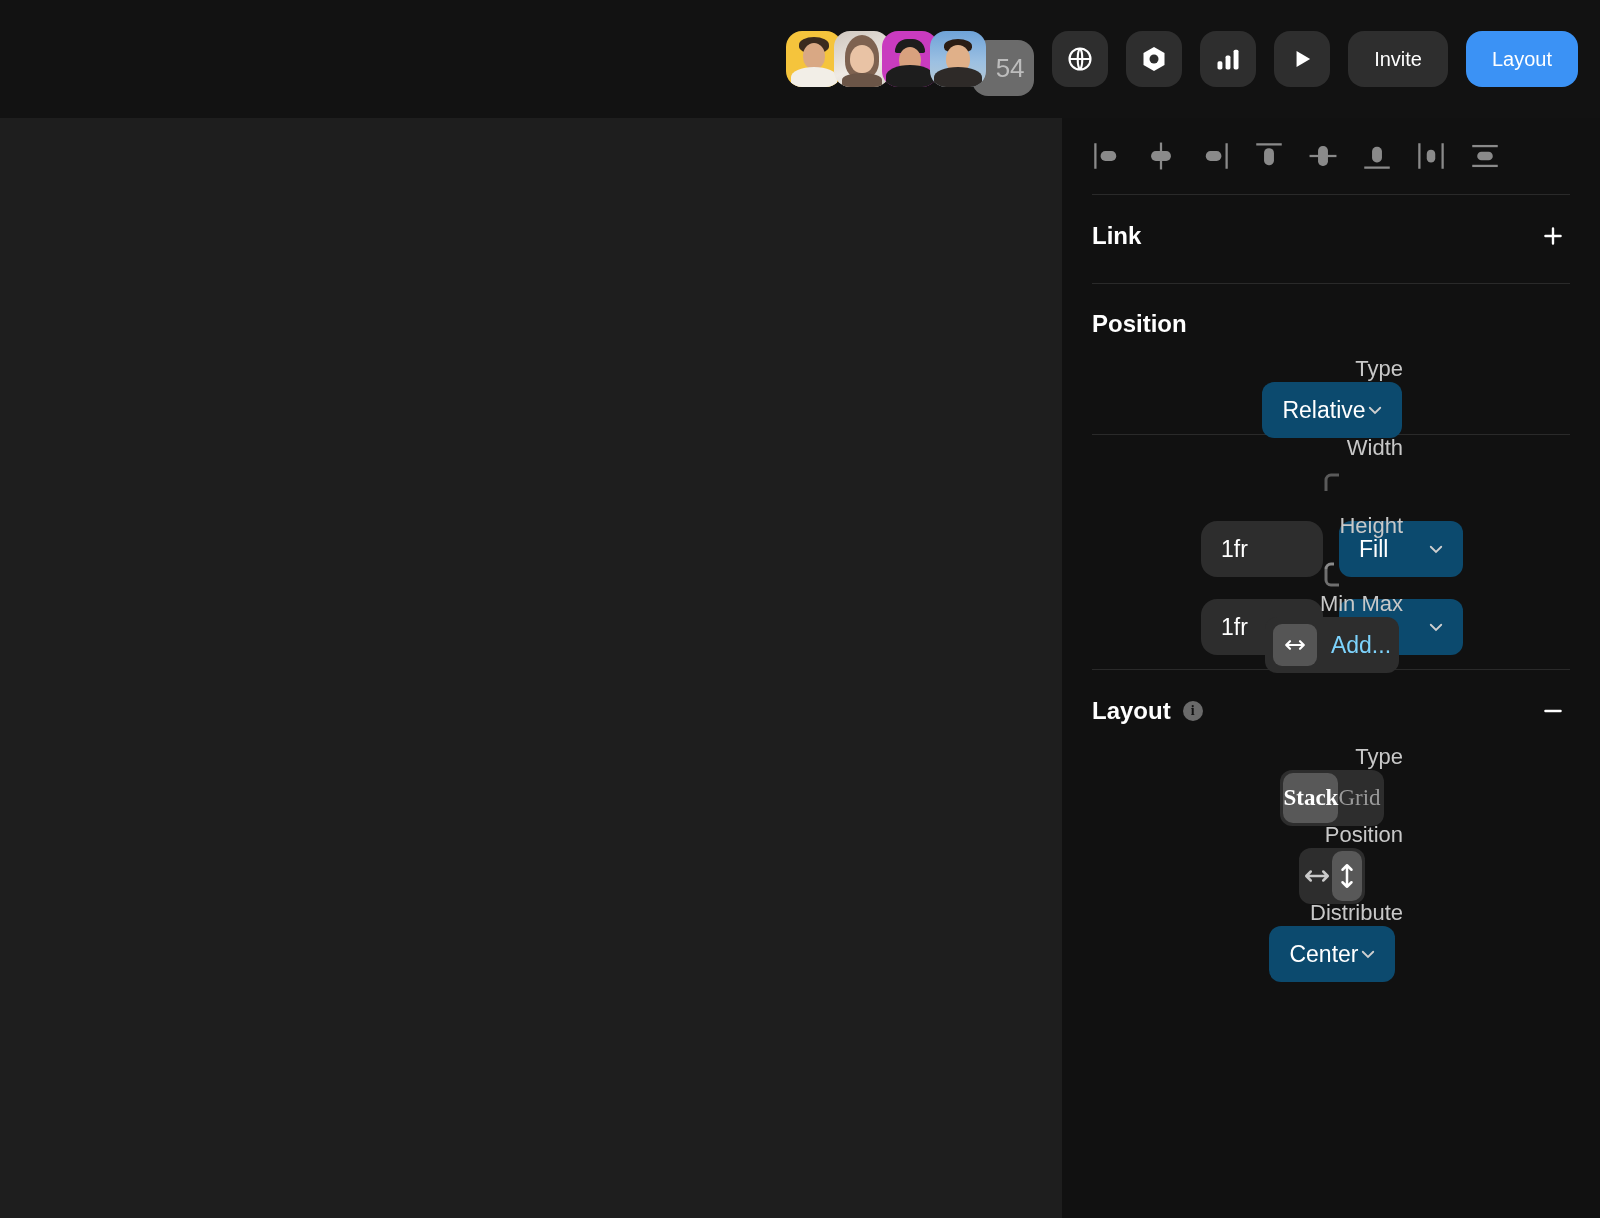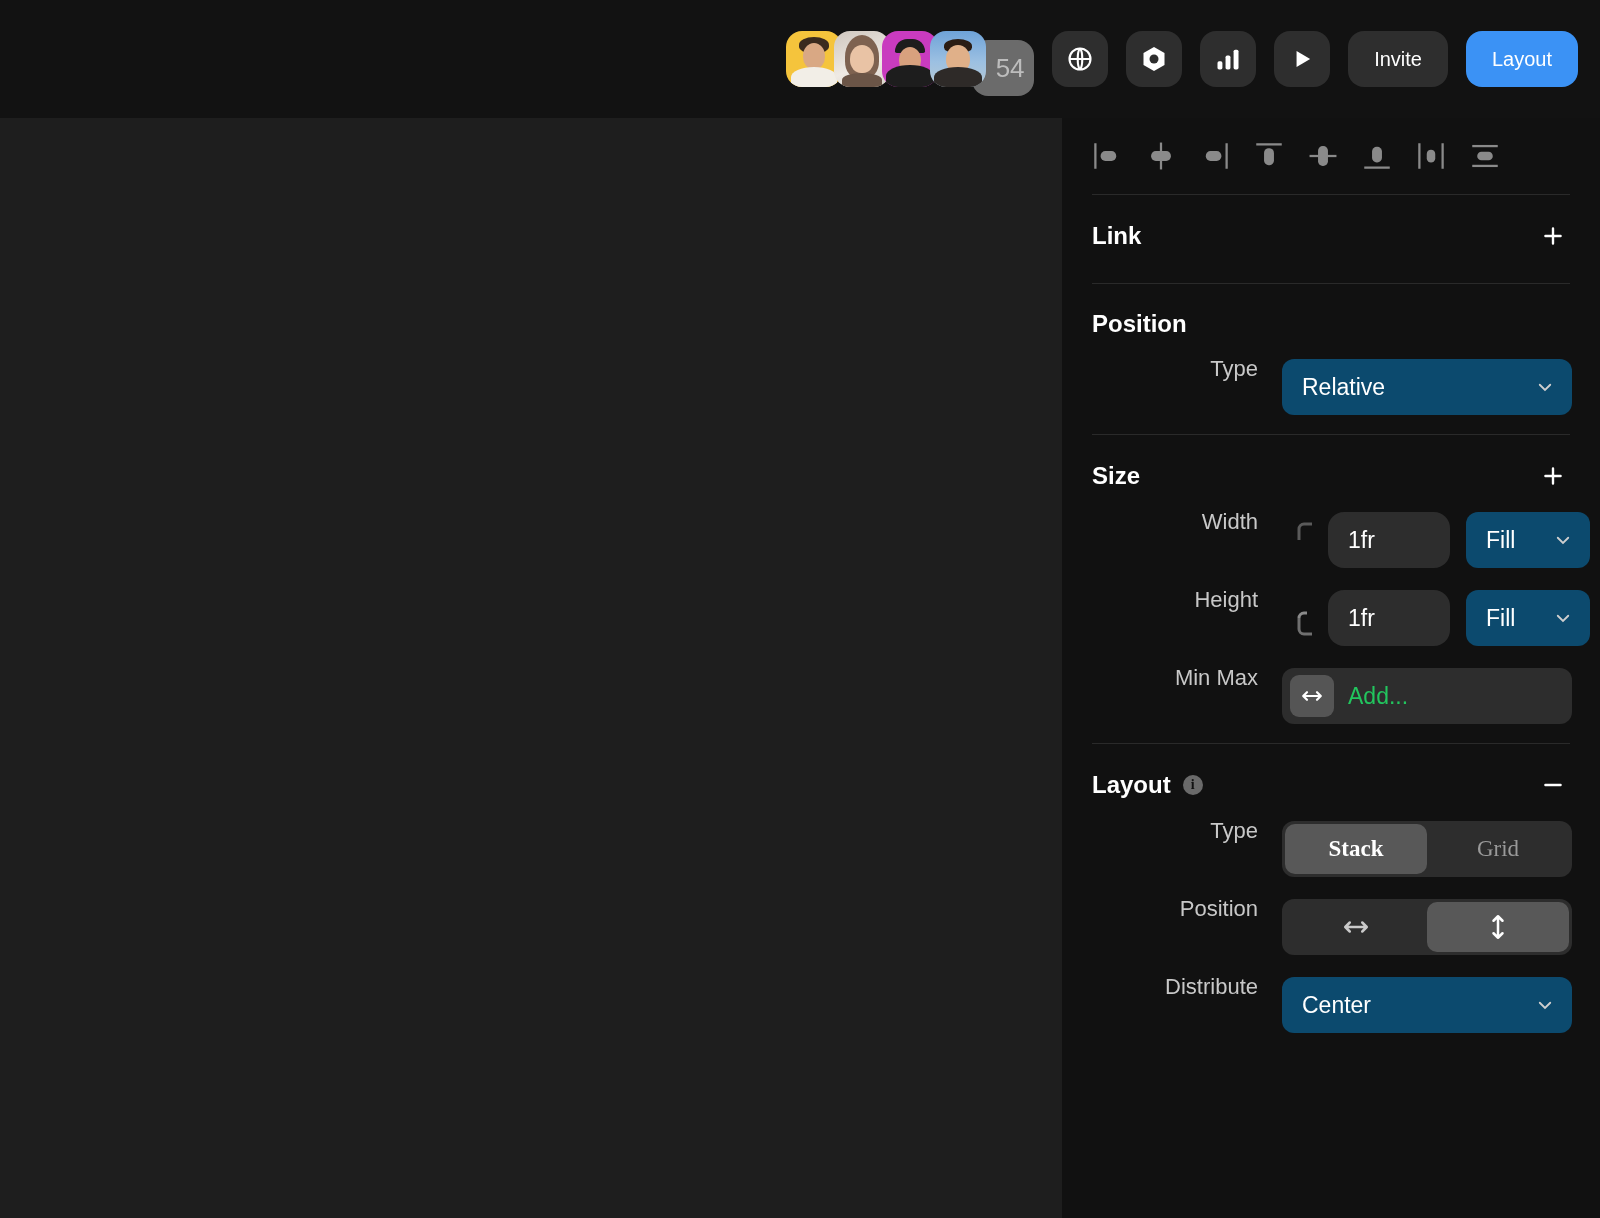--- a/index.html
+++ b/index.html
@@ -101,22 +101,22 @@
   .info-dot {
     width: 20px; height: 20px; border-radius: 50%; background: #6a6a6a;
     color: #111; font-size: 14px; font-weight: 700;
     display: flex; align-items: center; justify-content: center;
     font-family: "Liberation Serif", serif;
   }
   .sec-action { cursor: pointer; display: flex; align-items: center; justify-content: center;
                 width: 30px; height: 30px; }
 
   .row {
-    display: flex; 
-    padding: 0 28px 0 30px; height: 62px; margin-bottom: 16px;
+    display: flex; align-items: center;
+    padding: 0 28px 0 30px; height: 62px; margin-bottom: 16px; flex-direction: column;
   }
   .row-label {
     color: #c8c8c8; font-size: 22px; font-weight: 400;
     width: 190px; flex: 0 0 auto; text-align: right; padding-right: 24px;
   }
   .row-ctrl { flex: 1 1 auto; display: flex; align-items: center; gap: 16px; min-width: 0; }
 
   .select {
     height: 56px; background: #0c4a6e; border-radius: 12px;
     display: flex; align-items: center; justify-content: space-between;
@@ -138,21 +138,21 @@
   .addfield {
     height: 56px; background: #2d2d2d; border-radius: 12px;
     display: flex; align-items: center; gap: 14px;
     padding: 0 8px; flex: 1 1 auto; cursor: pointer;
   }
   .mini-icon-btn {
     width: 44px; height: 42px; border-radius: 9px; background: #555555;
     display: flex; align-items: center; justify-content: center; flex:0 0 auto;
     cursor: pointer;
   }
-  .placeholder { color: #22c55e; font-size: 23px; }
+  .placeholder { color: #7dd3fc; font-size: 23px; }
 
   .segmented {
     height: 56px; background: #2d2d2d; border-radius: 12px;
     display: flex; align-items: center; flex: 1 1 auto; padding: 3px;
   }
   .seg {
     flex: 1 1 0; height: 100%; border-radius: 10px;
     display: flex; align-items: center; justify-content: center;
     color: #9a9a9a; font-size: 23px; font-weight: 500; cursor: pointer; font-family: Liberation Serif, serif;
   }
@@ -315,28 +315,20 @@
           <span>Relative</span>
           <svg class="chev" viewBox="0 0 24 24" fill="none" stroke="#cfcfcf" stroke-width="2.4" stroke-linecap="round">
             <path d="M5 9l7 7 7-7"></path>
           </svg>
         </div>
       </div>
     </div>
 
     <div class="divider" style="margin-top:10px;"></div>
 
-    <div class="section-head">
-      <div class="section-title">Size</div>
-      <div class="sec-action">
-        <svg width="26" height="26" viewBox="0 0 24 24" stroke="#ffffff" stroke-width="2.2" stroke-linecap="round">
-          <path d="M12 5v14M5 12h14"></path>
-        </svg>
-      </div>
-    </div>
 
     <div class="row">
       <div class="row-label">Width</div>
       <div class="linkwrap">
         <svg width="22" height="60" viewBox="0 0 22 60" fill="none" stroke="#5a5a5a" stroke-width="3">
           <path d="M18 14 H10 a5 5 0 0 0 -5 5 V30"></path>
         </svg>
       </div>
       <div class="row-ctrl">
         <div class="input w-num">1fr</div>

